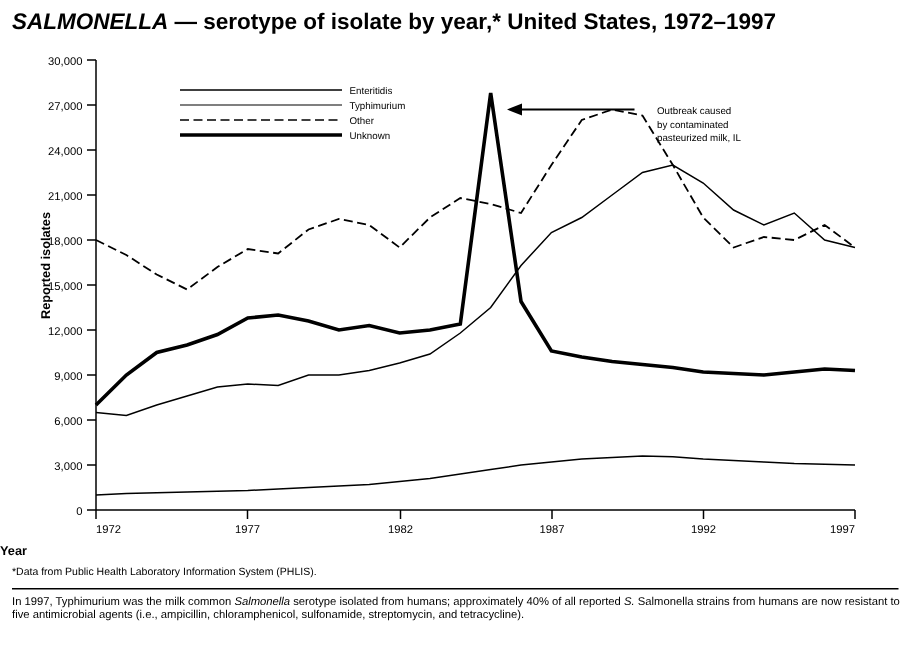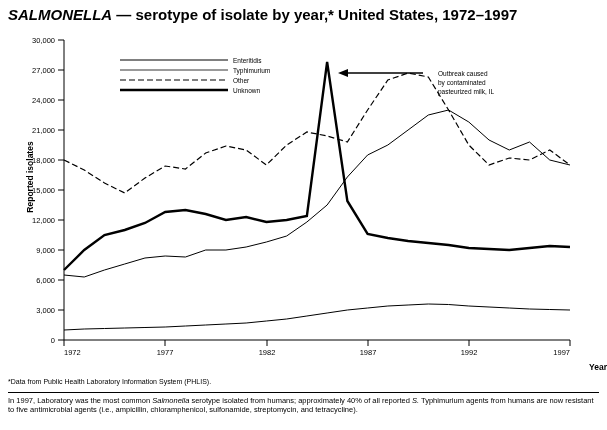--- a/index.html
+++ b/index.html
@@ -23,21 +23,21 @@
   #ylabel{
     position:absolute;
     left:-30px;top:150px;
     width:120px;
     transform:rotate(-90deg);
     transform-origin:center center;
     font-size:8.5px;font-weight:bold;text-align:center;
   }
   #xlabel{
     position:absolute;left:0;top:362px;width:607px;
-    text-align:right;font-size:8.5px;font-weight:bold;
+    text-align:left;font-size:8.5px;font-weight:bold;
   }
   #footnote1{
     position:absolute;left:8px;top:378px;
     font-size:7px;
   }
   #rule{
     position:absolute;left:8px;top:392px;width:591px;height:1px;background:#000;
   }
   #footnote2{
     position:absolute;left:8px;top:396px;width:592px;
@@ -134,15 +134,15 @@
       <text x="438" y="72" font-family="Liberation Sans, sans-serif" font-size="6.5">pasteurized milk, IL</text>
     </g>
   </svg>
 </div>
 
 <div id="xlabel">Year</div>
 
 <div id="footnote1">*Data from Public Health Laboratory Information System (PHLIS).</div>
 <div id="rule"></div>
 <div id="footnote2">
-  <span>In 1997, Laboratory was the most common </span><span class="ital">Salmonella</span><span> serotype isolated from humans; approximately 40% of all reported </span><span class="ital">S.</span><span> Typhimurium agents from</span>
+  <span>In 1997, Typhimurium was the milk common </span><span class="ital">Salmonella</span><span> serotype isolated from humans; approximately 40% of all reported </span><span class="ital">S.</span><span> Salmonella strains from</span>
   <span>humans are now resistant to five antimicrobial agents (i.e., ampicillin, chloramphenicol, sulfonamide, streptomycin, and tetracycline).</span>
 </div>
 
 </body></html>

